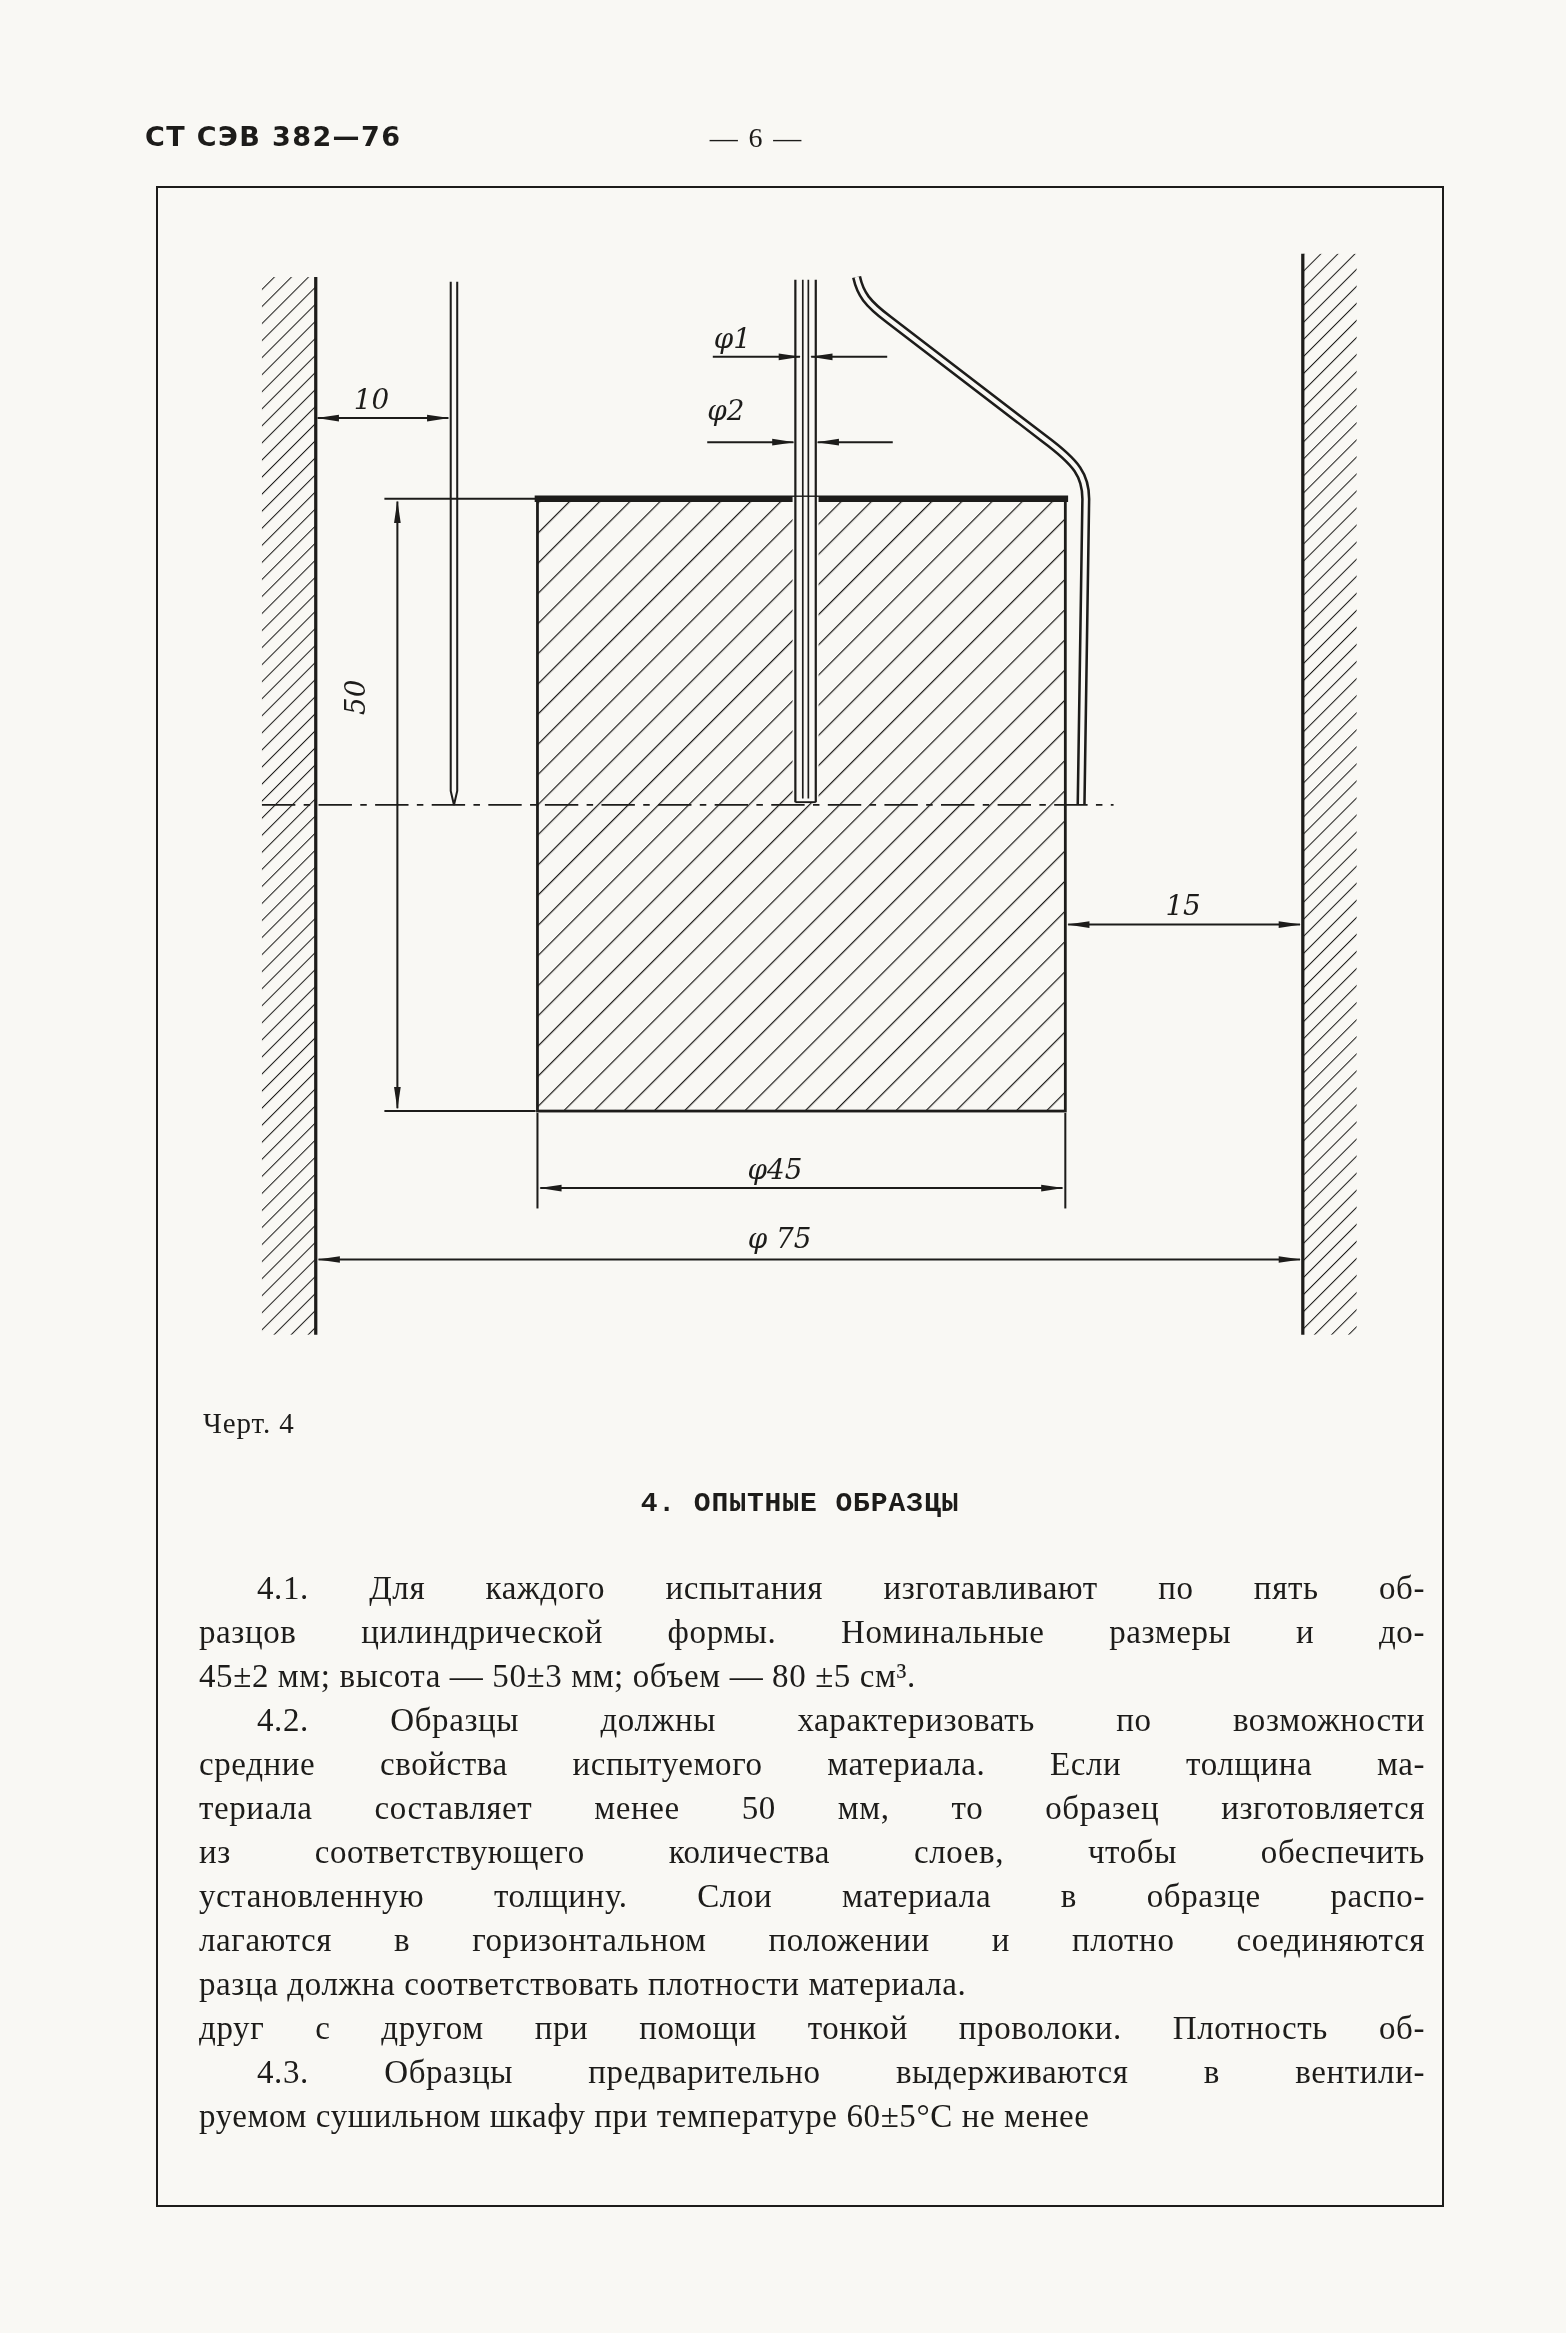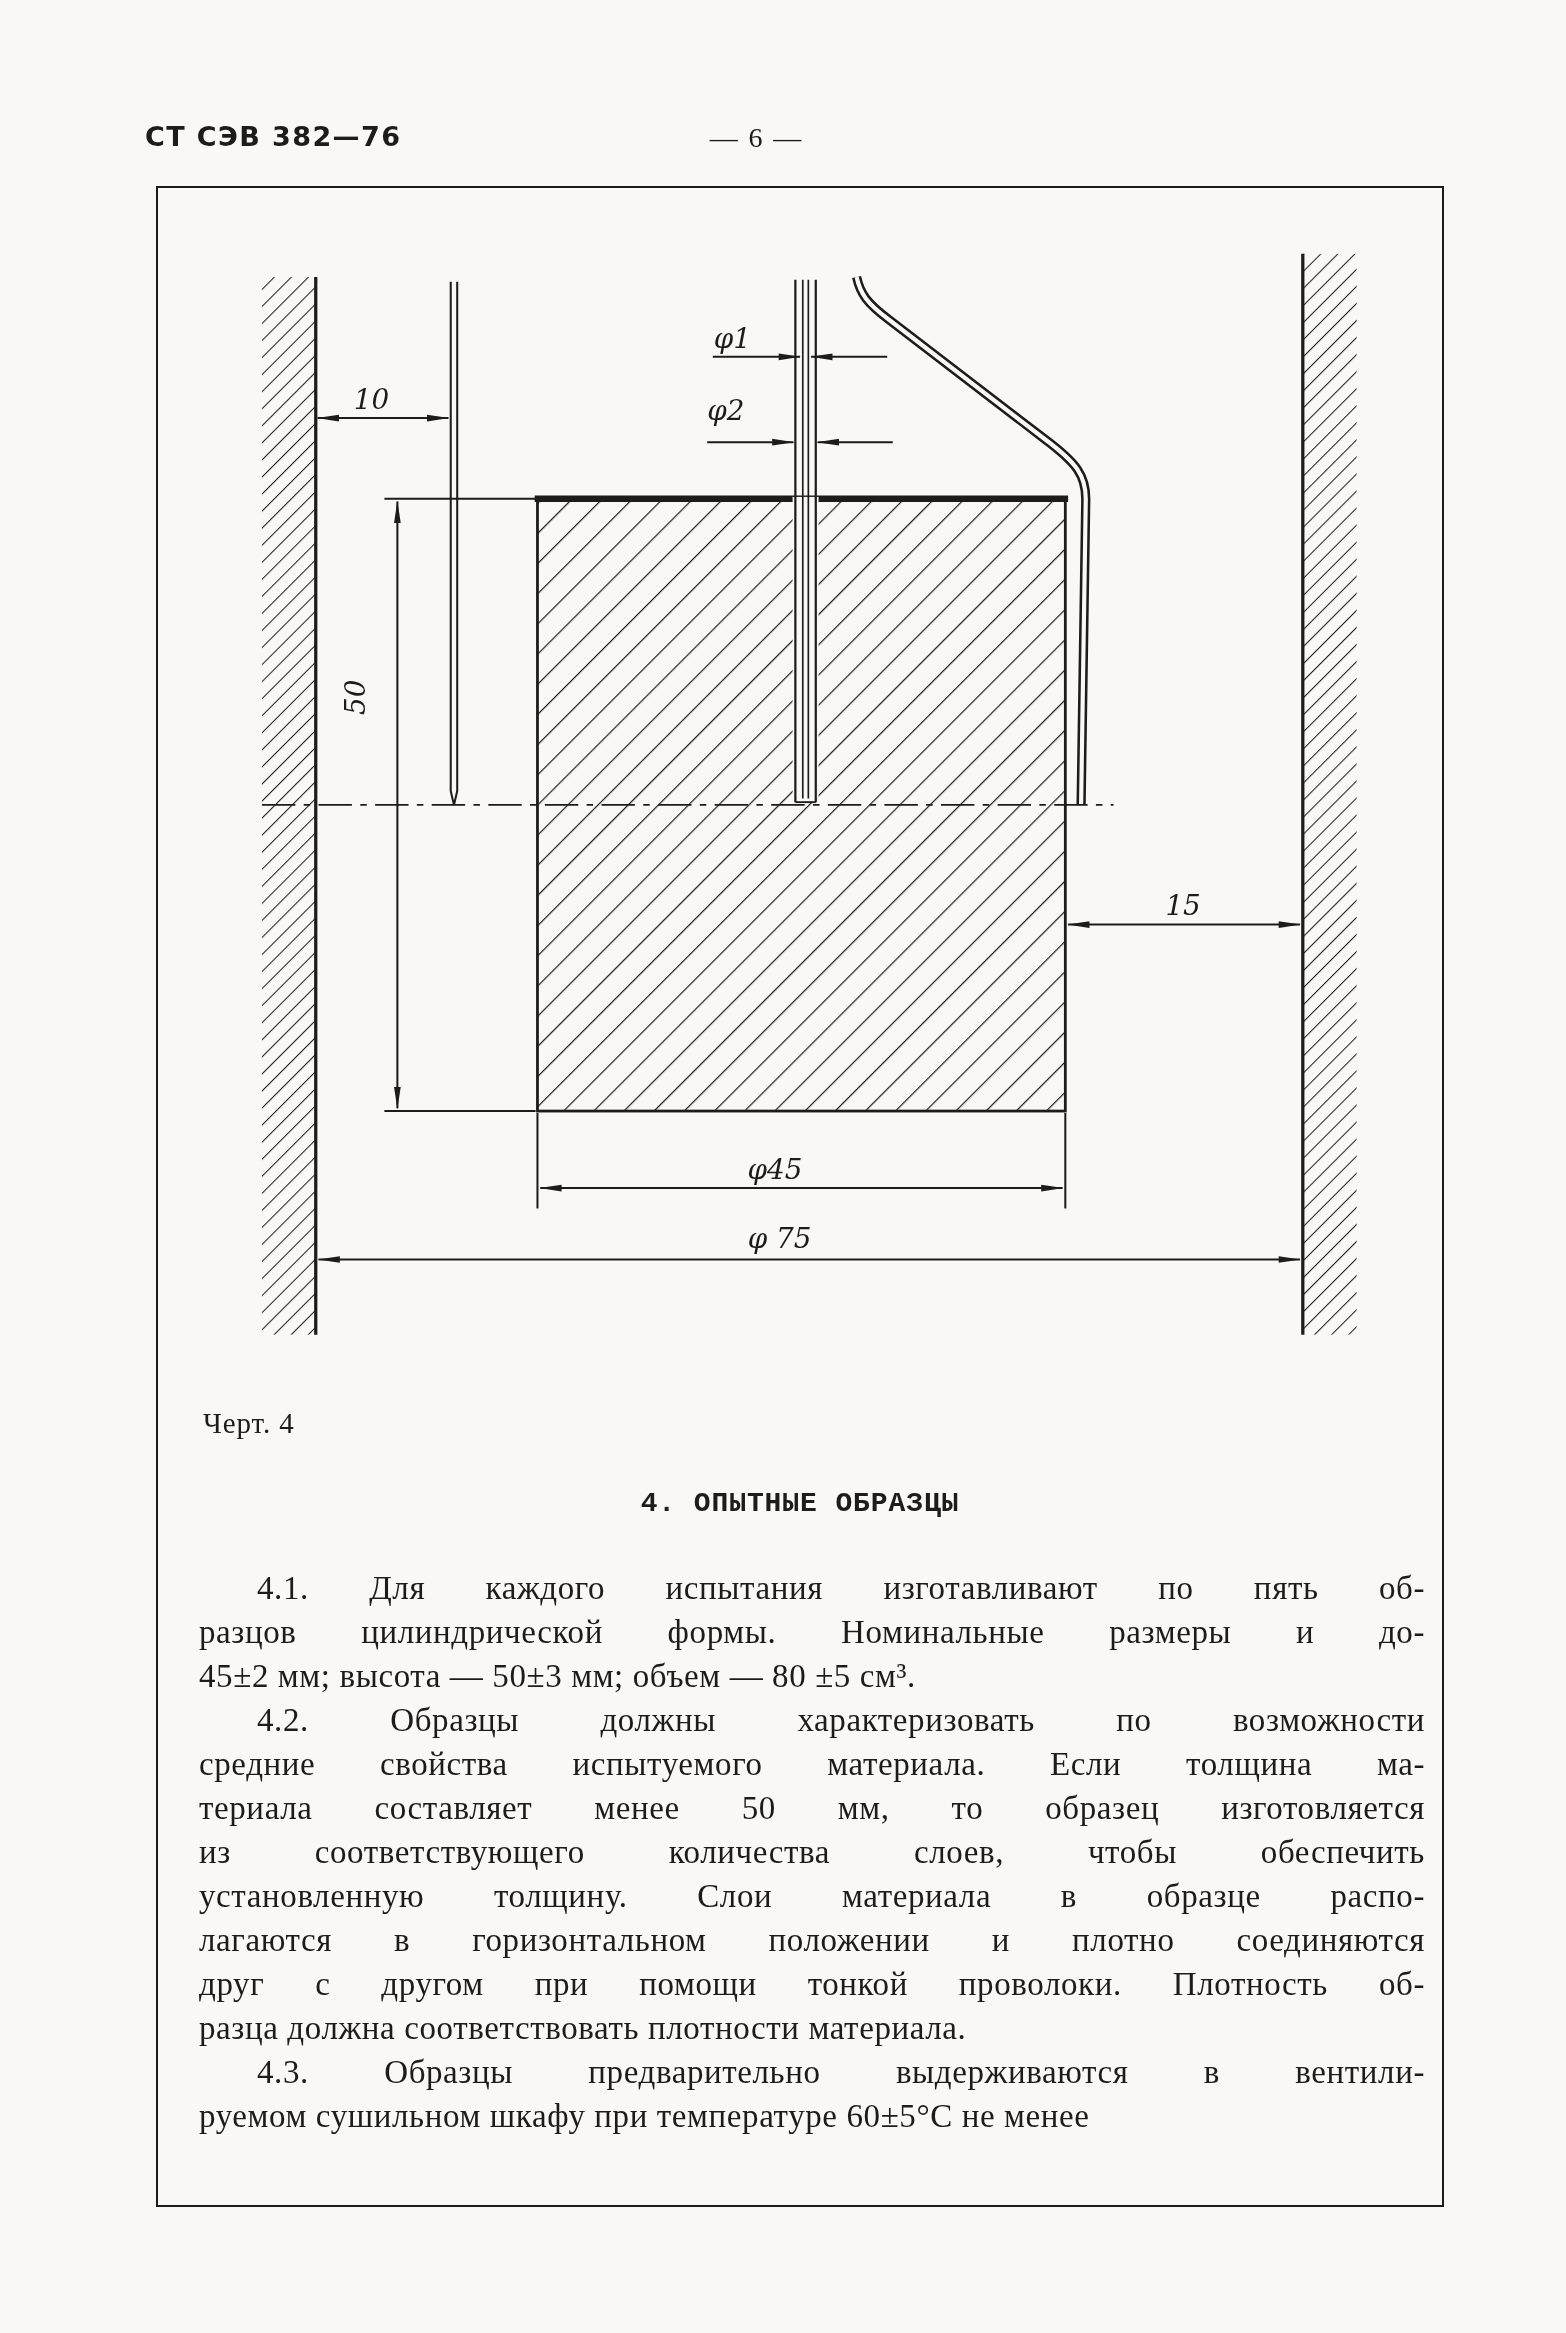--- a/index.html
+++ b/index.html
@@ -146,21 +146,21 @@
     <div class="bodytext">
         <div class="line first">4.1. Для каждого испытания изготавливают по пять об-</div>
         <div class="line">разцов цилиндрической формы. Номинальные размеры и до-</div>
         <div class="line last">45±2 мм; высота — 50±3 мм; объем — 80 ±5 см³.</div>
         <div class="line first">4.2. Образцы должны характеризовать по возможности</div>
         <div class="line">средние свойства испытуемого материала. Если толщина ма-</div>
         <div class="line">териала составляет менее 50 мм, то образец изготовляется</div>
         <div class="line">из соответствующего количества слоев, чтобы обеспечить</div>
         <div class="line">установленную толщину. Слои материала в образце распо-</div>
         <div class="line">лагаются в горизонтальном положении и плотно соединяются</div>
+        <div class="line last">разца должна соответствовать плотности материала.</div>
         <div class="line">друг с другом при помощи тонкой проволоки. Плотность об-</div>
-        <div class="line last">разца должна соответствовать плотности материала.</div>
         <div class="line first">4.3. Образцы предварительно выдерживаются в вентили-</div>
         <div class="line last">руемом сушильном шкафу при температуре 60±5°С не менее</div>
       </div>
 
   </div>
 </div>
 
 
 </body></html>

